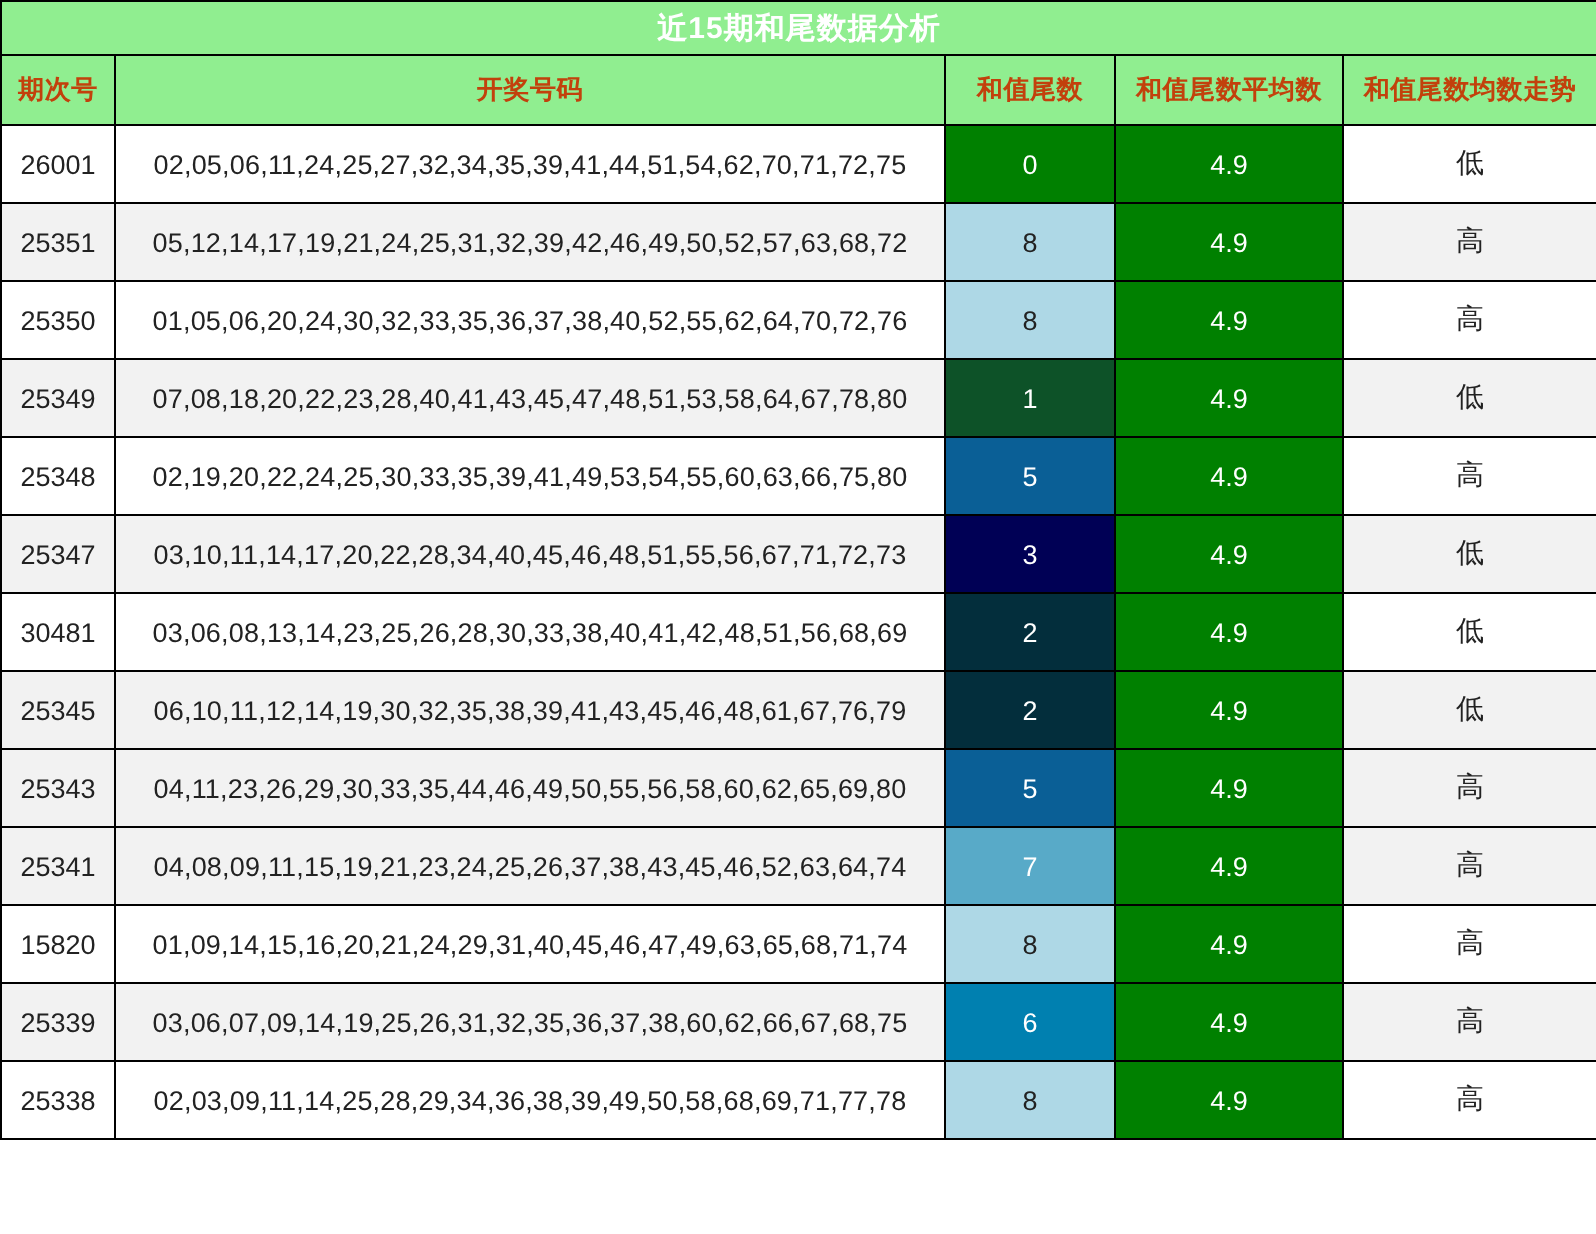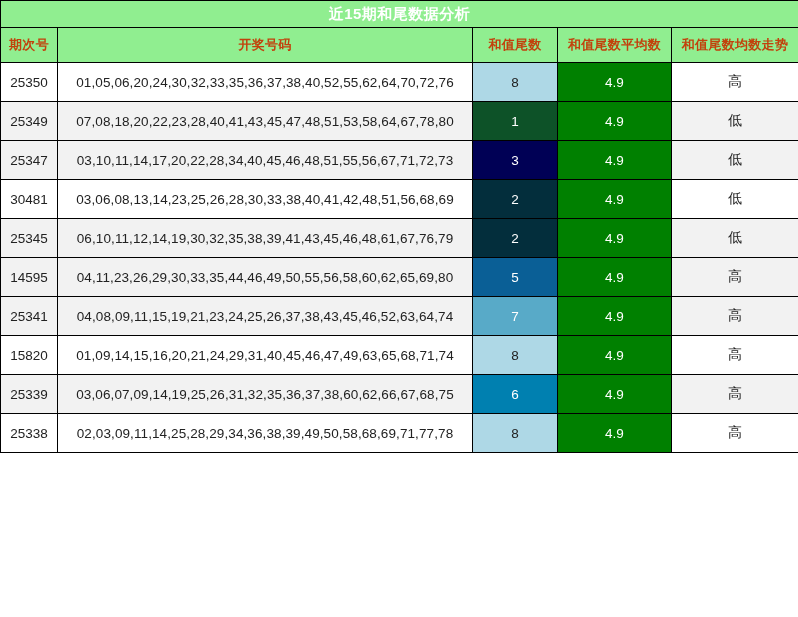--- a/index.html
+++ b/index.html
@@ -99,33 +99,54 @@
       <tr>
         <th class="hdr">期次号</th>
         <th class="hdr">开奖号码</th>
         <th class="hdr">和值尾数</th>
         <th class="hdr">和值尾数平均数</th>
         <th class="hdr">和值尾数均数走势</th>
       </tr>
     </thead>
     <tbody id="tbody">
         <tr class="odd">
+          <td class="row-td period zebra">26001</td>
+          <td class="row-td numbers zebra">02,05,06,11,24,25,27,32,34,35,39,41,44,51,54,62,70,71,72,75</td>
+          <td class="row-td tail" style="background: rgb(0, 128, 0); color: rgb(255, 255, 255);">0</td>
+          <td class="row-td avg" style="background: rgb(0, 128, 0); color: rgb(255, 255, 255);">4.9</td>
+          <td class="row-td trend zebra">低</td>
+        </tr>
+        <tr class="even">
+          <td class="row-td period zebra">25351</td>
+          <td class="row-td numbers zebra">05,12,14,17,19,21,24,25,31,32,39,42,46,49,50,52,57,63,68,72</td>
+          <td class="row-td tail" style="background: rgb(174, 216, 230); color: rgb(34, 34, 34);">8</td>
+          <td class="row-td avg" style="background: rgb(0, 128, 0); color: rgb(255, 255, 255);">4.9</td>
+          <td class="row-td trend zebra">高</td>
+        </tr>
+        <tr class="odd">
           <td class="row-td period zebra">25350</td>
           <td class="row-td numbers zebra">01,05,06,20,24,30,32,33,35,36,37,38,40,52,55,62,64,70,72,76</td>
           <td class="row-td tail" style="background: rgb(174, 216, 230); color: rgb(34, 34, 34);">8</td>
           <td class="row-td avg" style="background: rgb(0, 128, 0); color: rgb(255, 255, 255);">4.9</td>
           <td class="row-td trend zebra">高</td>
         </tr>
         <tr class="even">
           <td class="row-td period zebra">25349</td>
           <td class="row-td numbers zebra">07,08,18,20,22,23,28,40,41,43,45,47,48,51,53,58,64,67,78,80</td>
           <td class="row-td tail" style="background: rgb(13, 82, 40); color: rgb(255, 255, 255);">1</td>
           <td class="row-td avg" style="background: rgb(0, 128, 0); color: rgb(255, 255, 255);">4.9</td>
           <td class="row-td trend zebra">低</td>
         </tr>
+        <tr class="odd">
+          <td class="row-td period zebra">25348</td>
+          <td class="row-td numbers zebra">02,19,20,22,24,25,30,33,35,39,41,49,53,54,55,60,63,66,75,80</td>
+          <td class="row-td tail" style="background: rgb(10, 95, 150); color: rgb(255, 255, 255);">5</td>
+          <td class="row-td avg" style="background: rgb(0, 128, 0); color: rgb(255, 255, 255);">4.9</td>
+          <td class="row-td trend zebra">高</td>
+        </tr>
         <tr class="even">
           <td class="row-td period zebra">25347</td>
           <td class="row-td numbers zebra">03,10,11,14,17,20,22,28,34,40,45,46,48,51,55,56,67,71,72,73</td>
           <td class="row-td tail" style="background: rgb(0, 0, 85); color: rgb(255, 255, 255);">3</td>
           <td class="row-td avg" style="background: rgb(0, 128, 0); color: rgb(255, 255, 255);">4.9</td>
           <td class="row-td trend zebra">低</td>
         </tr>
         <tr class="odd">
           <td class="row-td period zebra">30481</td>
           <td class="row-td numbers zebra">03,06,08,13,14,23,25,26,28,30,33,38,40,41,42,48,51,56,68,69</td>
@@ -134,21 +155,21 @@
           <td class="row-td trend zebra">低</td>
         </tr>
         <tr class="even">
           <td class="row-td period zebra">25345</td>
           <td class="row-td numbers zebra">06,10,11,12,14,19,30,32,35,38,39,41,43,45,46,48,61,67,76,79</td>
           <td class="row-td tail" style="background: rgb(3, 46, 60); color: rgb(255, 255, 255);">2</td>
           <td class="row-td avg" style="background: rgb(0, 128, 0); color: rgb(255, 255, 255);">4.9</td>
           <td class="row-td trend zebra">低</td>
         </tr>
         <tr class="even">
-          <td class="row-td period zebra">14595</td>
+          <td class="row-td period zebra">25343</td>
           <td class="row-td numbers zebra">04,11,23,26,29,30,33,35,44,46,49,50,55,56,58,60,62,65,69,80</td>
           <td class="row-td tail" style="background: rgb(10, 95, 150); color: rgb(255, 255, 255);">5</td>
           <td class="row-td avg" style="background: rgb(0, 128, 0); color: rgb(255, 255, 255);">4.9</td>
           <td class="row-td trend zebra">高</td>
         </tr>
         <tr class="even">
           <td class="row-td period zebra">25341</td>
           <td class="row-td numbers zebra">04,08,09,11,15,19,21,23,24,25,26,37,38,43,45,46,52,63,64,74</td>
           <td class="row-td tail" style="background: rgb(88, 170, 200); color: rgb(255, 255, 255);">7</td>
           <td class="row-td avg" style="background: rgb(0, 128, 0); color: rgb(255, 255, 255);">4.9</td>

